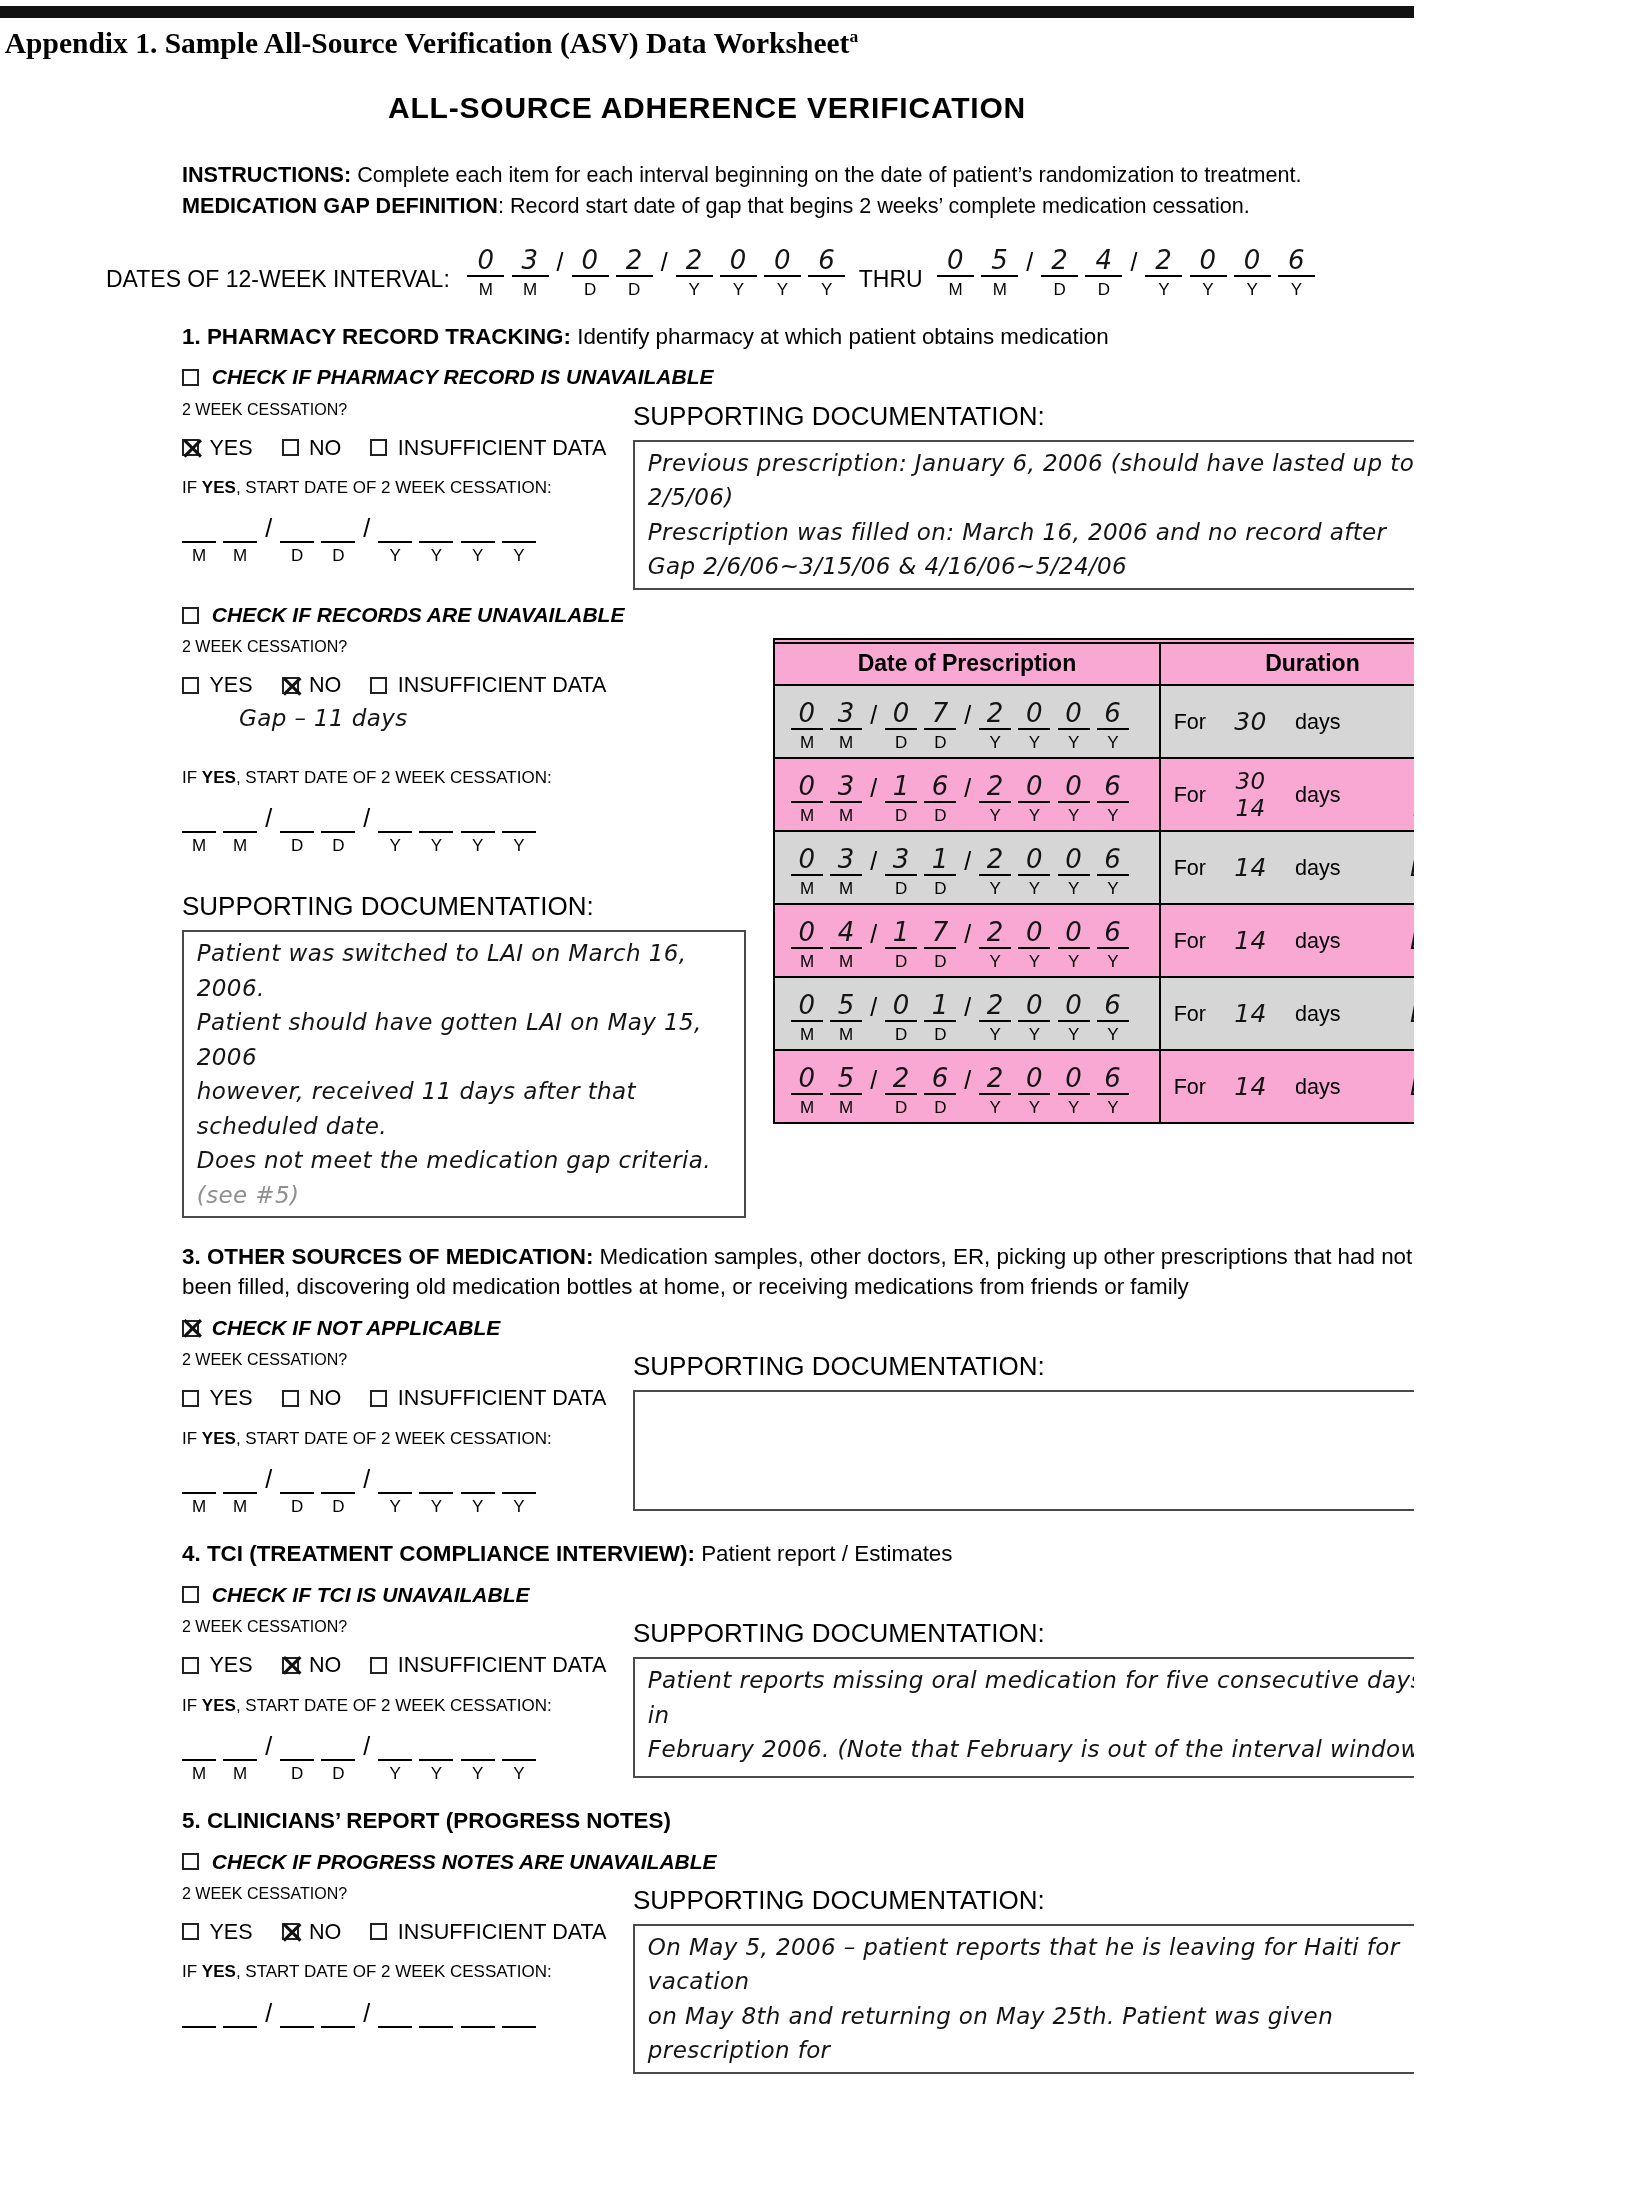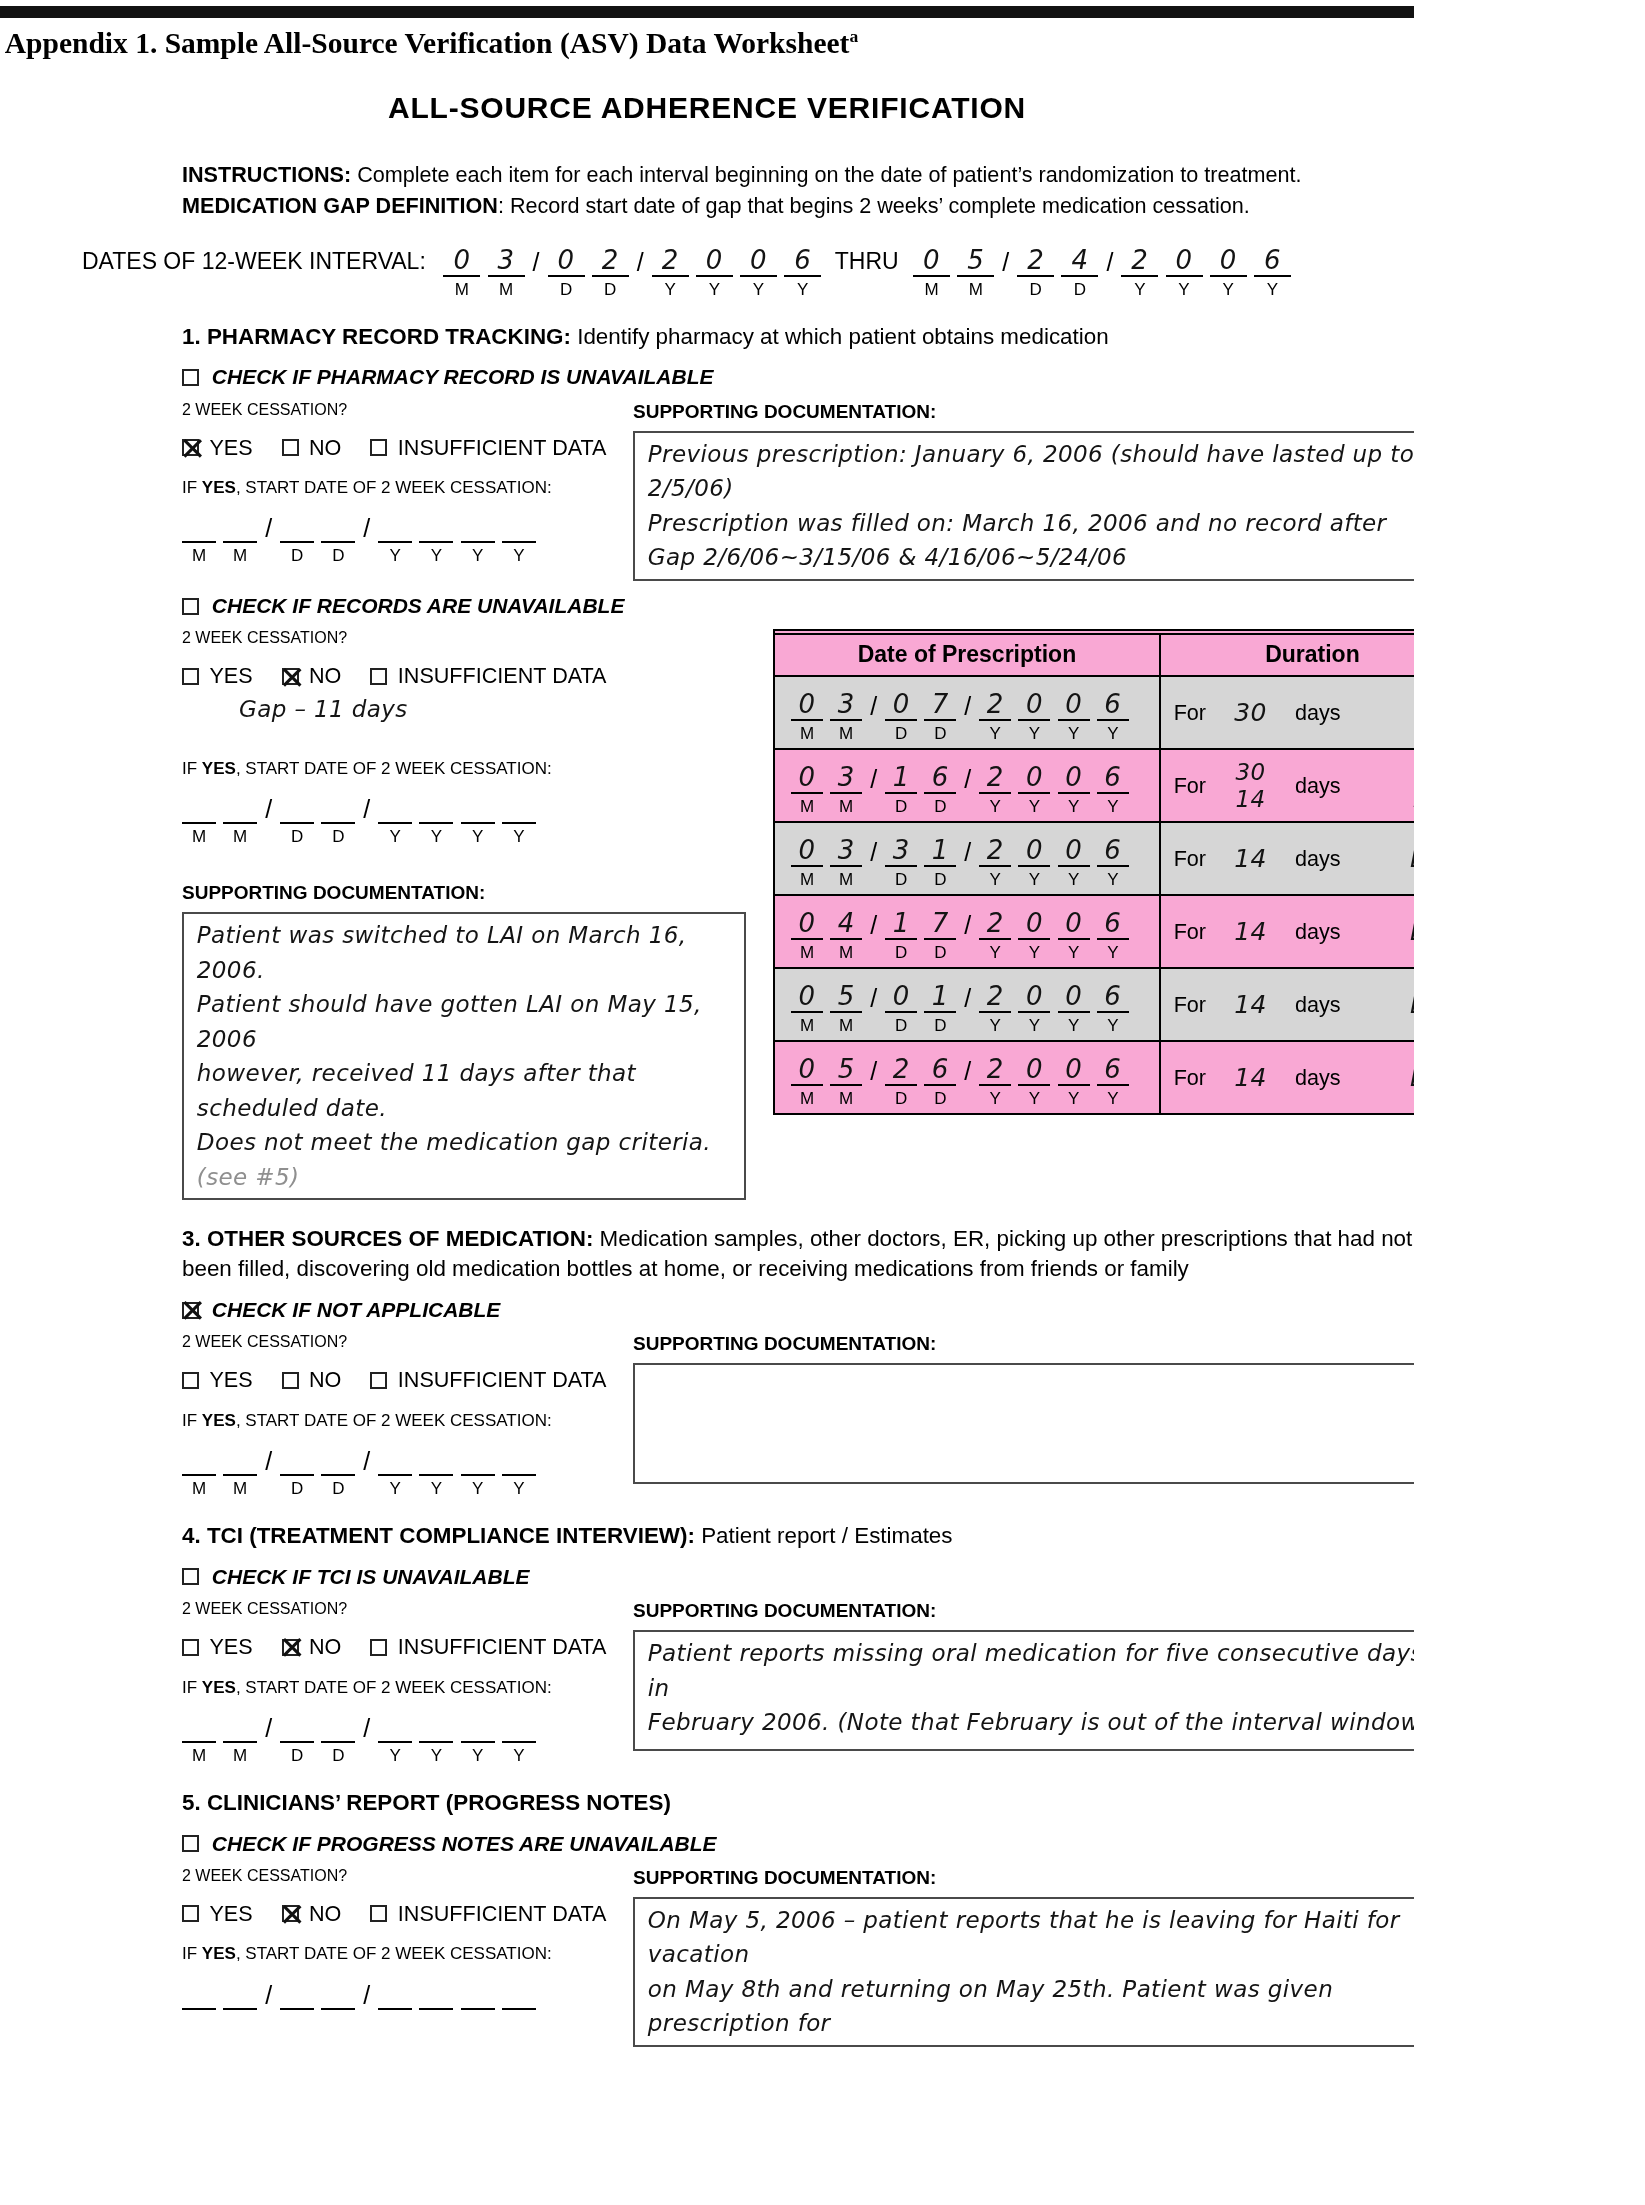--- a/index.html
+++ b/index.html
@@ -18,21 +18,21 @@
 
   
   .slots { display:inline-flex; align-items:flex-start; --sw:37px; }
   .slot { width:var(--sw); margin-right:7.2px; display:inline-flex; flex-direction:column; align-items:center; }
   .sc { height:34px; line-height:35px; font-size:26px; width:100%; text-align:center;
         border-bottom:2.8px solid #000; }
   .sl { margin-top:4px; font-size:17px; line-height:17px; font-style:normal;
         font-family:"Liberation Sans", sans-serif; letter-spacing:0; color:#000; }
   .slash { height:34px; line-height:38px; font-size:25px; margin:0 8px 0 0.8px; }
 
-  .dates { margin:21px 0 0 82px; display:flex; align-items:flex-start; }
+  .dates { margin:21px 0 0 106px; display:flex; align-items:flex-end; }
   .dlabel { line-height:37px; font-size:23px; margin-right:17.6px; }
   .thru { line-height:37px; font-size:23px; margin:0 14.4px 0 6.4px; }
 
   
   .sec { margin-left:182px; width:1284px; }
   .sec-title { font-size:22.4px; line-height:1.35; margin-top:24px; }
   .check-line { margin-top:13.6px; display:flex; align-items:center; }
   .chk-label { font-size:21px; font-weight:700; font-style:italic; margin-left:12.8px; }
   .cb { width:17px; height:17px; border:2.4px solid #222; position:relative; flex:none;
         display:inline-block; background:#fff; }
@@ -41,21 +41,21 @@
   .sec-body { display:flex; margin-top:11.2px; }
   .col-l { width:451px; flex:none; }
   .col-l2 { width:591px; flex:none; }
   .col-r { flex:1; }
   .q { font-size:16px; }
   .opts { margin-top:16px; display:flex; align-items:center; font-size:21.6px; }
   .opt { display:flex; align-items:center; margin-right:29px; white-space:nowrap; }
   .opt .cb { margin-right:10.4px; }
   .ifyes { margin-top:17.6px; font-size:17px; }
   .slots.small { margin-top:11.2px; --sw:34px; }
-  .supdoc { font-size:19px;font-weight:bold; }
+  .supdoc { font-size:26px; }
   .docbox { margin-top:8px; border:2.4px solid #4a4a4a; min-height:121px; padding:4px 12.8px;
             font-size:23px; line-height:1.5; }
   .docbox.tall { min-height:137px; }
   .gray { color:#8f8f8f; }
   .gapnote { margin:6.4px 0 0 57px; font-size:23px; }
   .mt-lg { margin-top:37px; }
 
   
   .rx-table { border:2.8px solid #000; width:100%; background:#f9a8d4; }
   .tl { height:2.4px; background:#000; margin-top:1.6px; }

